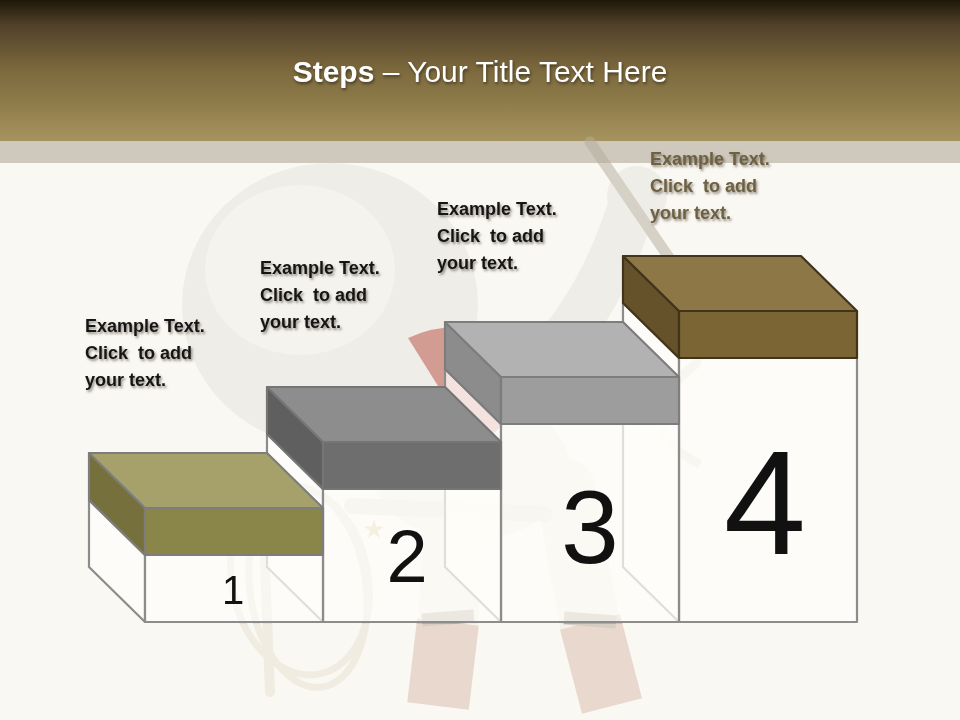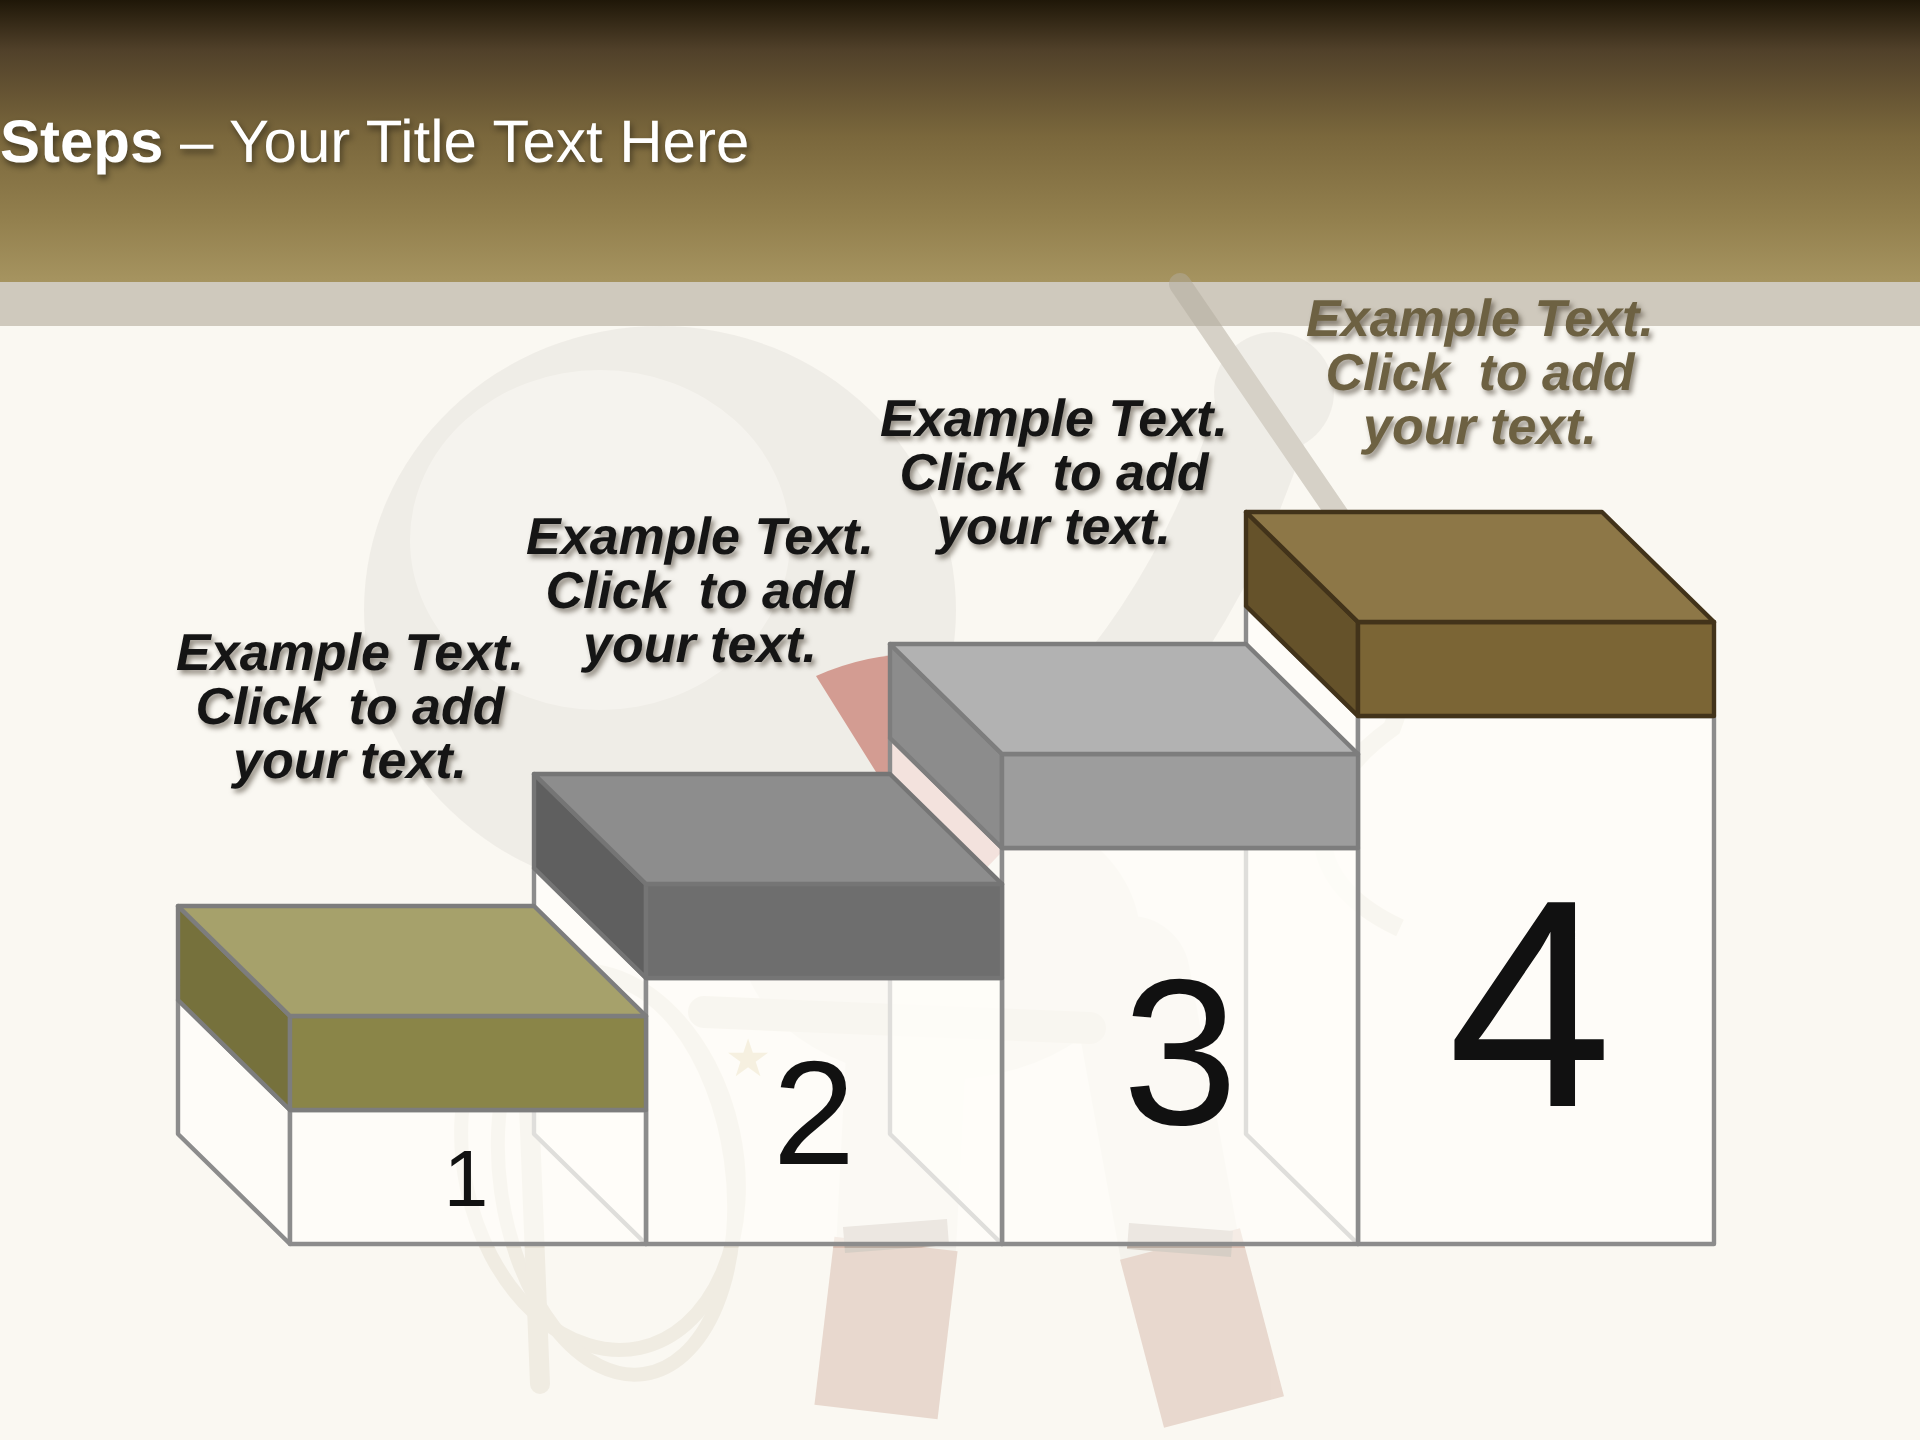--- a/index.html
+++ b/index.html
@@ -1,31 +1,31 @@
 <!DOCTYPE html>
 <html><head>
 <meta charset="utf-8">
 <style>
   html,body{margin:0;padding:0;background:#888;}
   .slide{position:relative;width:960px;height:720px;overflow:hidden;background:#faf8f2;
          font-family:"Liberation Sans",sans-serif;}
   
   .header{position:absolute;left:0;top:0;width:960px;height:141px;
           background:linear-gradient(180deg,#1f1708 0%,#51412a 18%,#7a673c 48%,#93804e 78%,#a69460 100%);}
-  .title{margin:0;padding-top:54px;font-size:30px;line-height:36px;
+  .title{margin:0;padding-top:54px;text-align:center;font-size:30px;line-height:36px;
          color:#ffffff;font-weight:400;white-space:pre-wrap;
          text-shadow:1px 2px 3px rgba(0,0,0,0.45);}
   .title .b{font-weight:700;}
   
   .strip{position:absolute;left:0;top:141px;width:960px;height:22px;background:#cfc9bd;}
   
   .art{position:absolute;left:0;top:0;width:960px;height:720px;}
   
-  .step-label{position:absolute;width:180px;text-align:center;font-style:italic;font-weight:600;
-              font-size:26px;line-height:27px;white-space:pre-wrap;color:#151515;
+  .step-label{position:absolute;width:180px;text-align:left;font-weight:600;
+              font-size:18px;line-height:27px;white-space:pre-wrap;color:#151515;
               text-shadow:1.5px 2px 2.5px rgba(50,40,25,0.50);cursor:pointer;}
   
   .step-num{position:absolute;transform:translate(-50%,-50%);color:#111;line-height:1;
             font-weight:400;}
 </style>
 </head>
 <body>
 
 <div class="slide">
 

